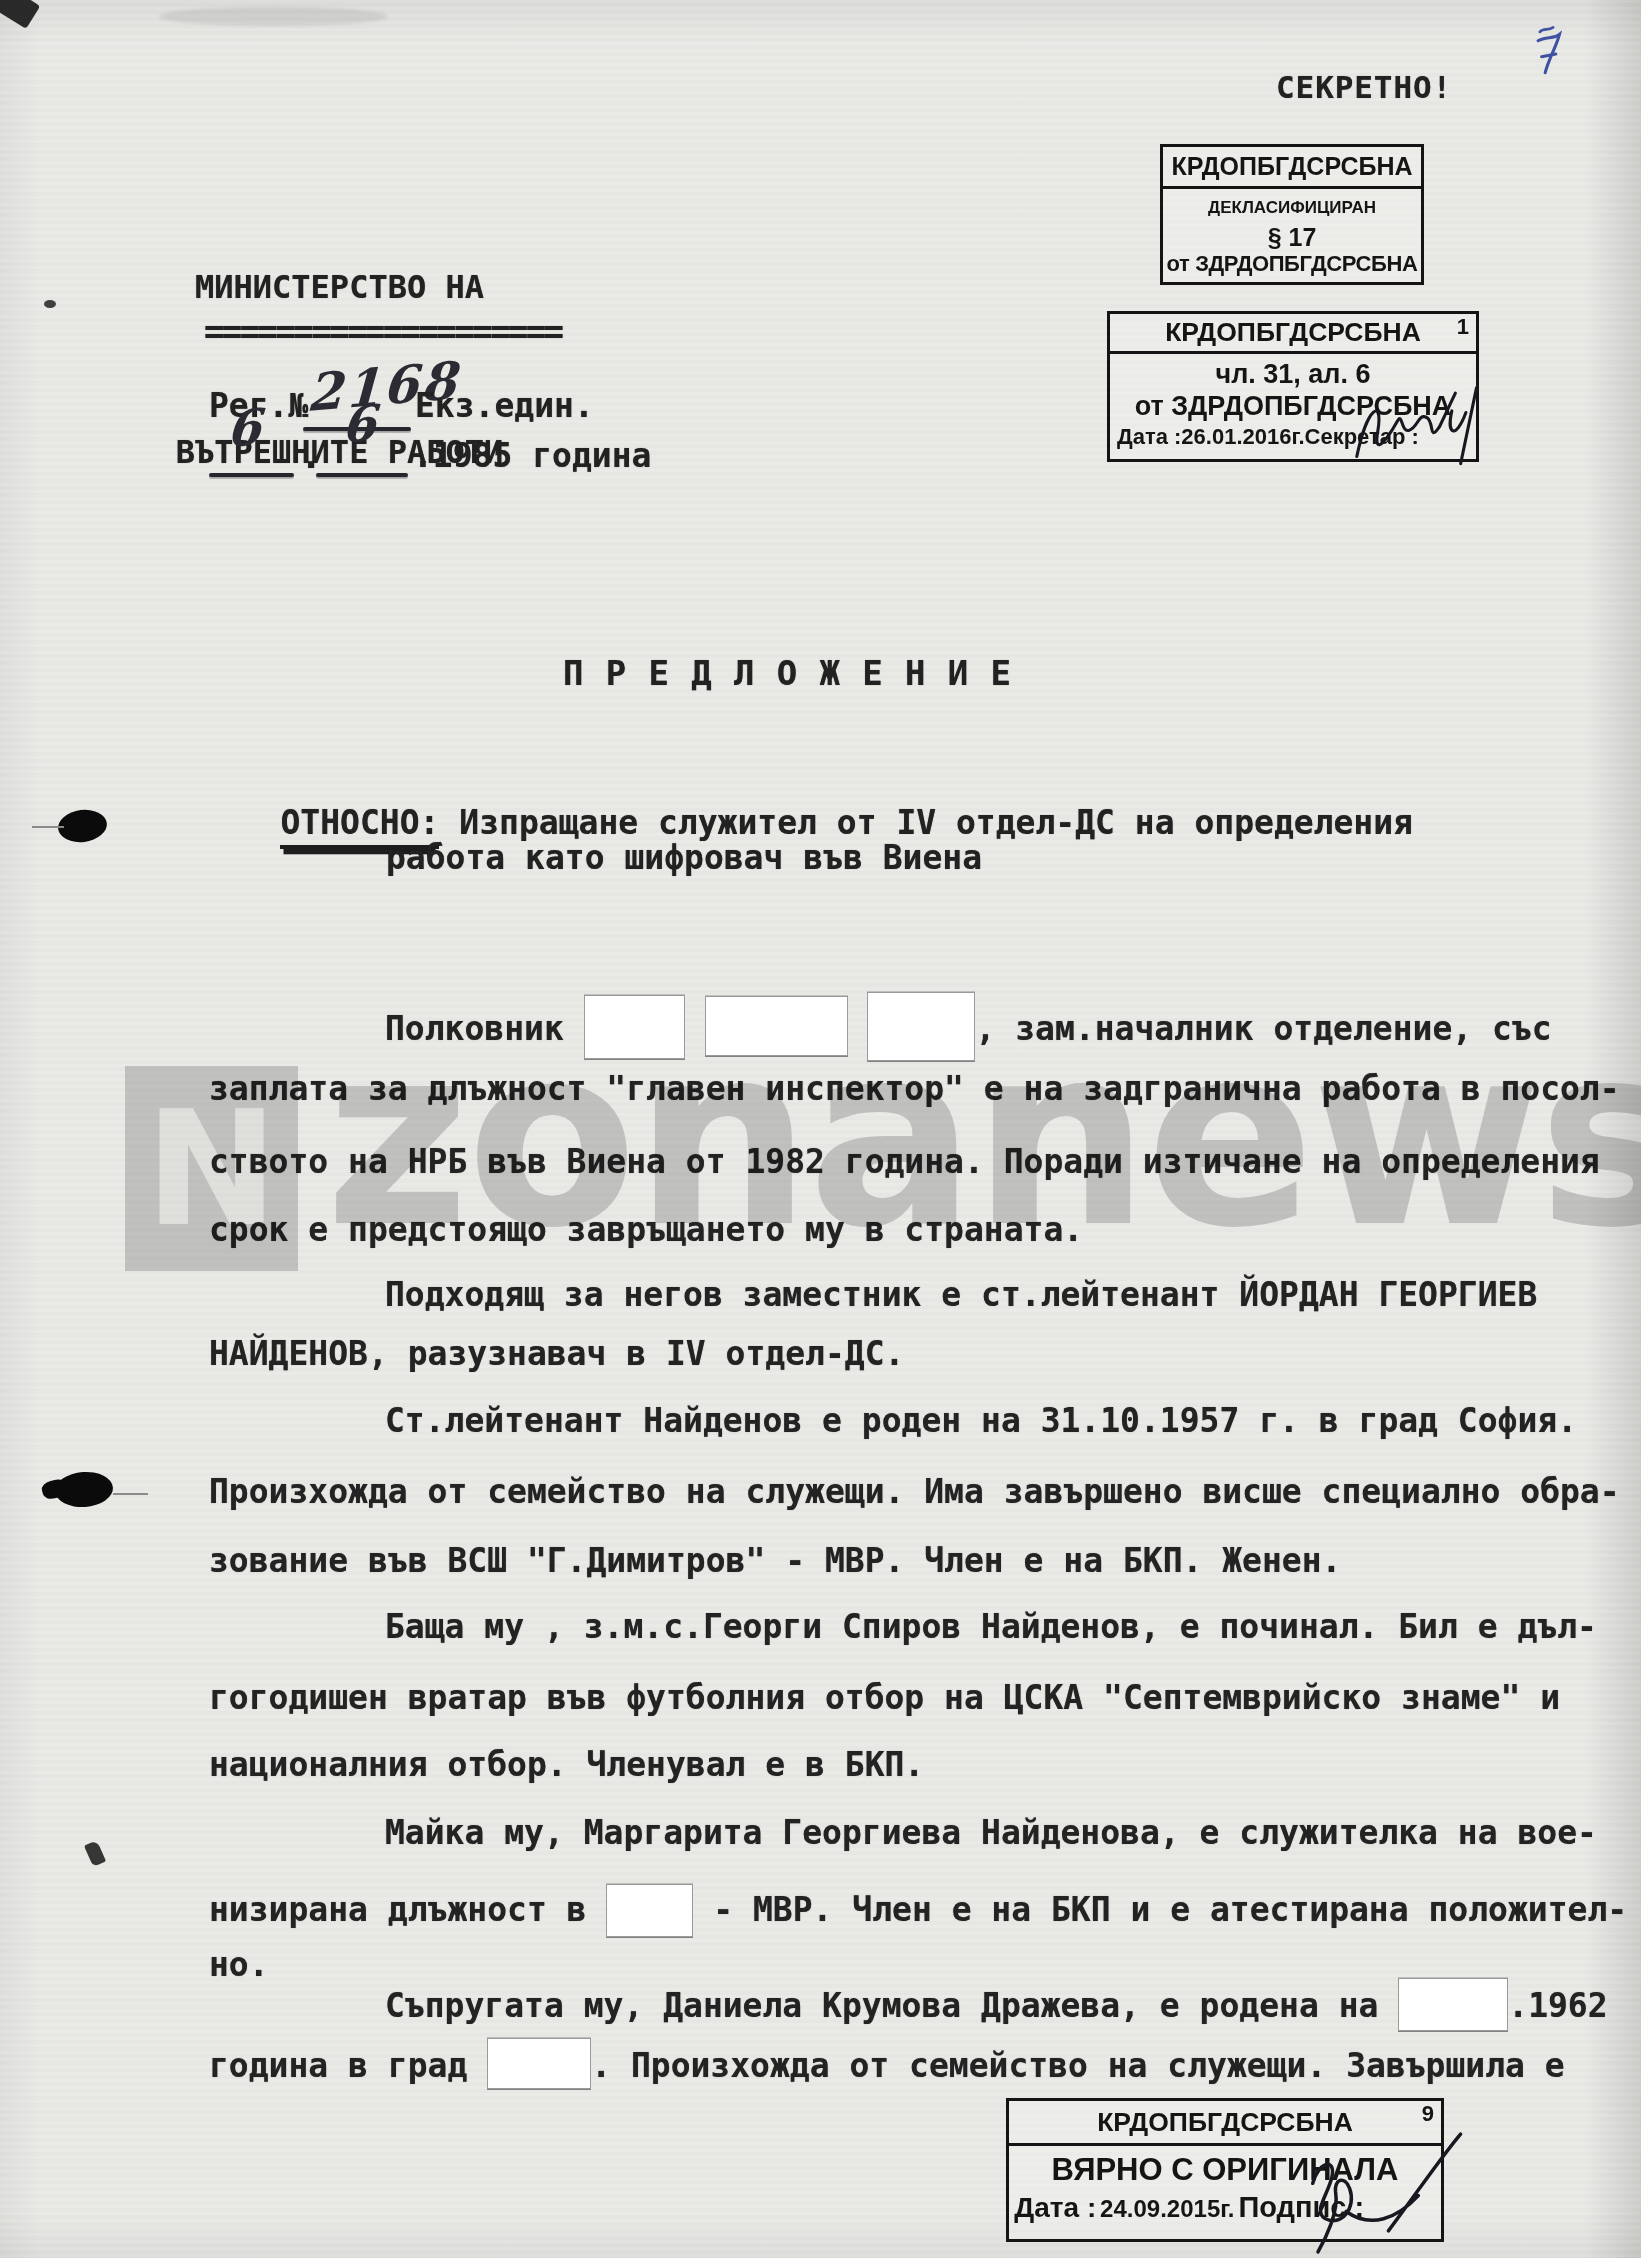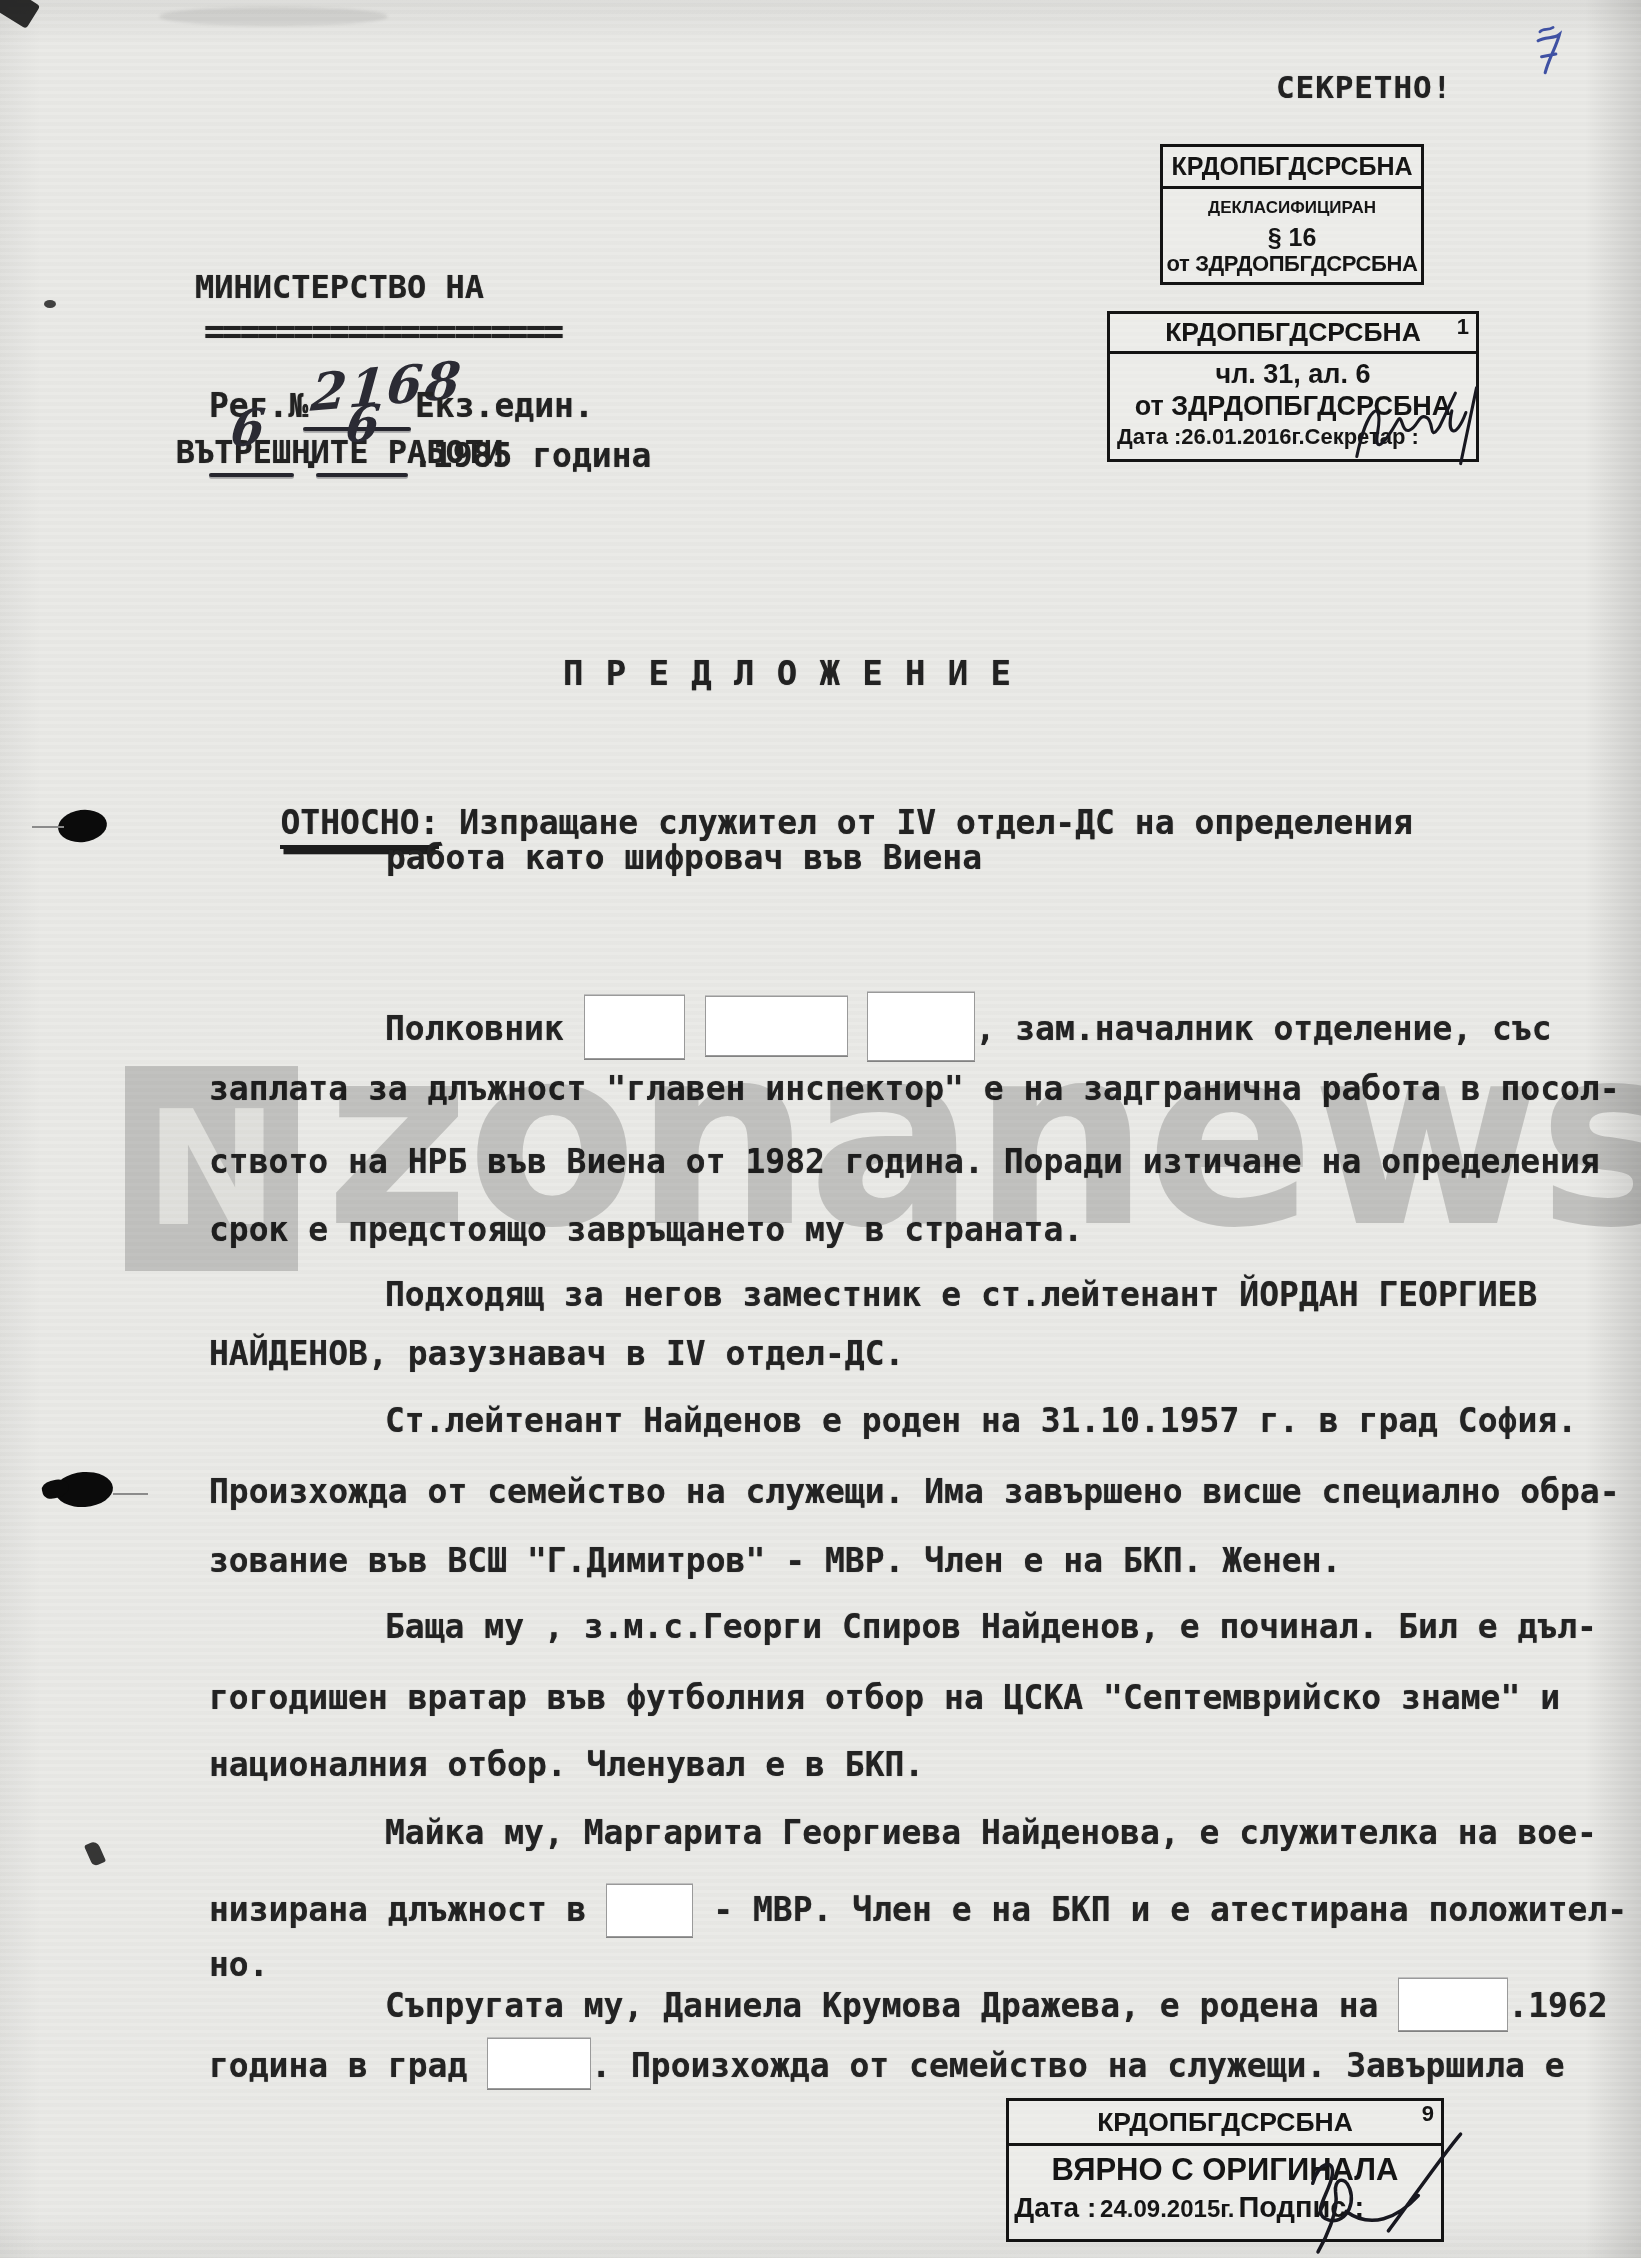--- a/index.html
+++ b/index.html
@@ -101,21 +101,21 @@
   <div class="abs hline" style="left:209px;top:473px;width:85px;"></div>
   <div class="abs tw" style="left:300px;top:434px;font-size:37px;">.</div>
   <div class="abs hand" style="left:346px;top:395px;font-size:49px;transform:rotate(-6deg) skewX(-12deg);">6</div>
   <div class="abs hline" style="left:316px;top:473px;width:92px;"></div>
   <div class="abs tw" style="left:413px;top:436px;">.1985 година</div>
 
   <div class="stampbox" style="left:1160px;top:144px;width:258px;">
     <div class="stamp-hdr" style="font-size:25px;line-height:39px;">КРДОПБГДСРСБНА</div>
     <div style="padding:3.5px 0 5.3px 0;">
       <div style="font-size:17px;line-height:30px;">ДЕКЛАСИФИЦИРАН</div>
-      <div style="font-size:25px;line-height:28px;">§ 16</div>
+      <div style="font-size:25px;line-height:28px;">§ 17</div>
       <div style="font-size:22px;line-height:26.5px;letter-spacing:-0.4px;">от ЗДРДОПБГДСРСБНА</div>
     </div>
   </div>
 
   <div class="stampbox" style="left:1107px;top:311px;width:366px;">
     <div class="stamp-hdr" style="font-size:26.5px;line-height:37px;">
       <span>КРДОПБГДСРСБНА</span>
       <span class="stamp-idx">1</span>
     </div>
     <div style="padding:3.5px 0 7px 0;position:relative;">

